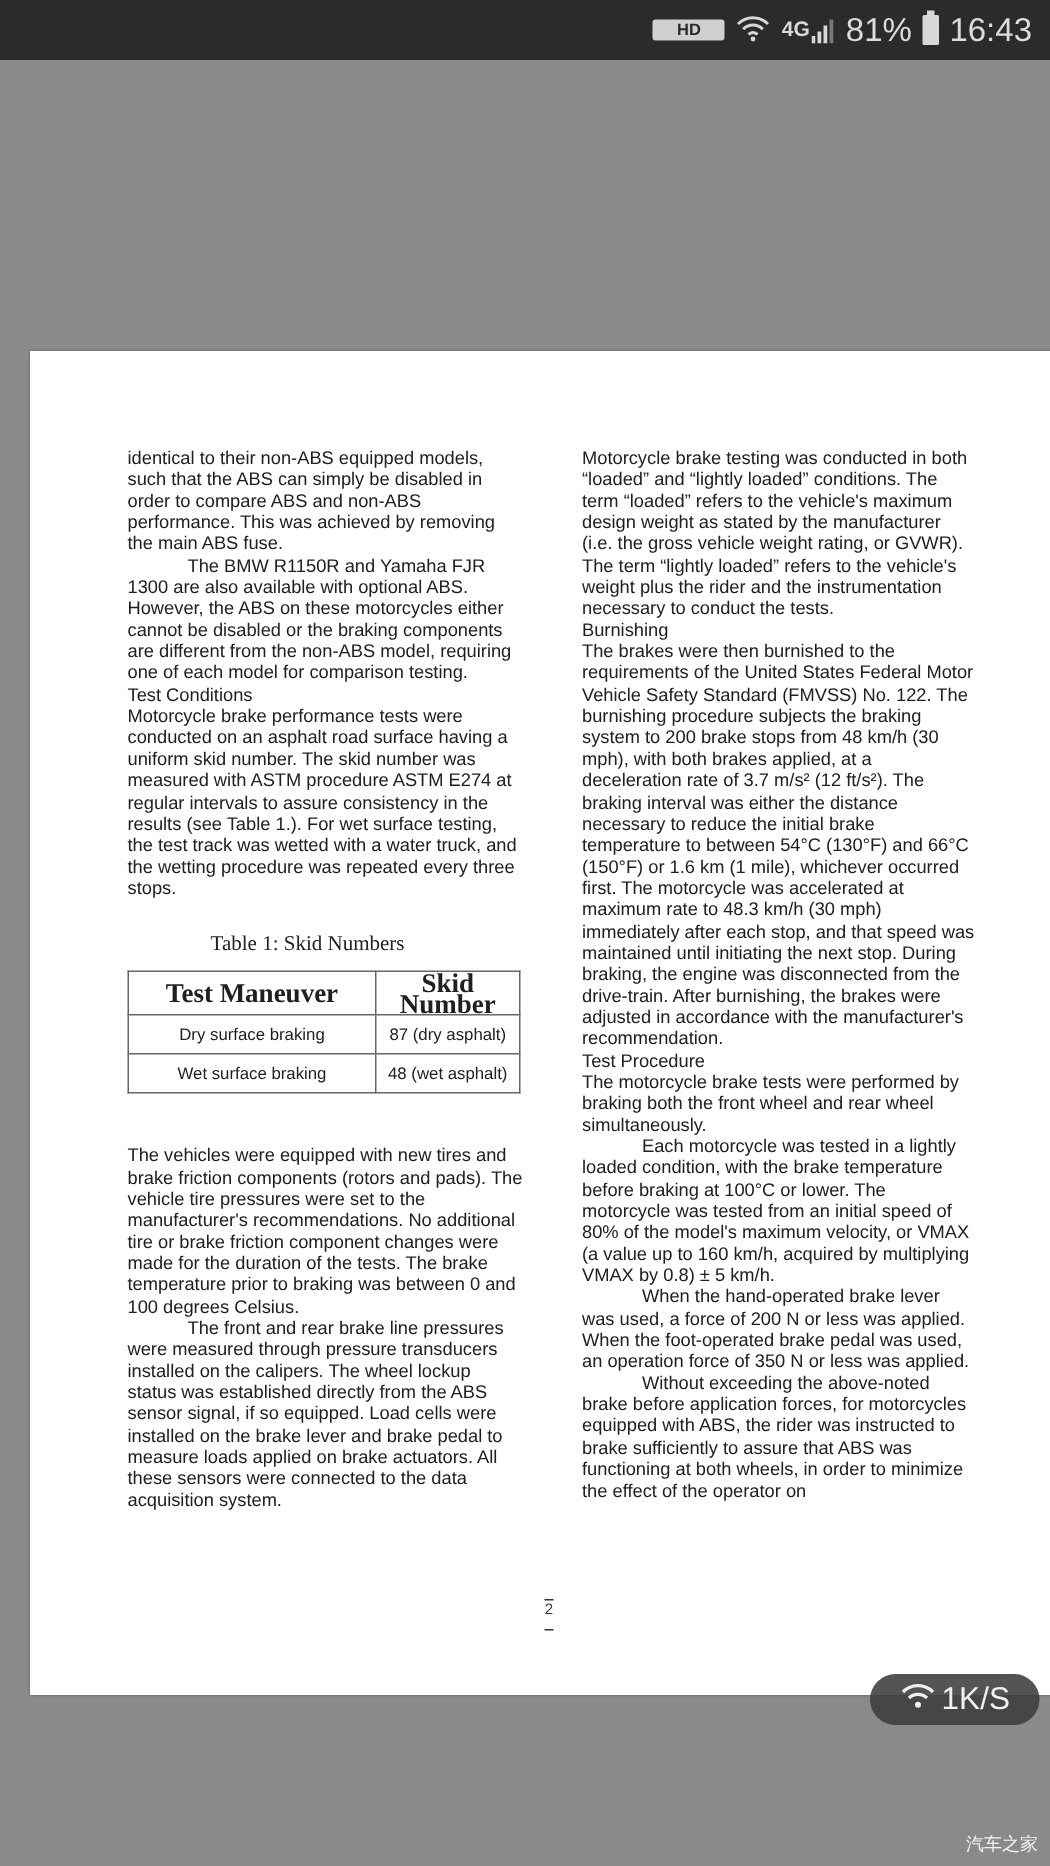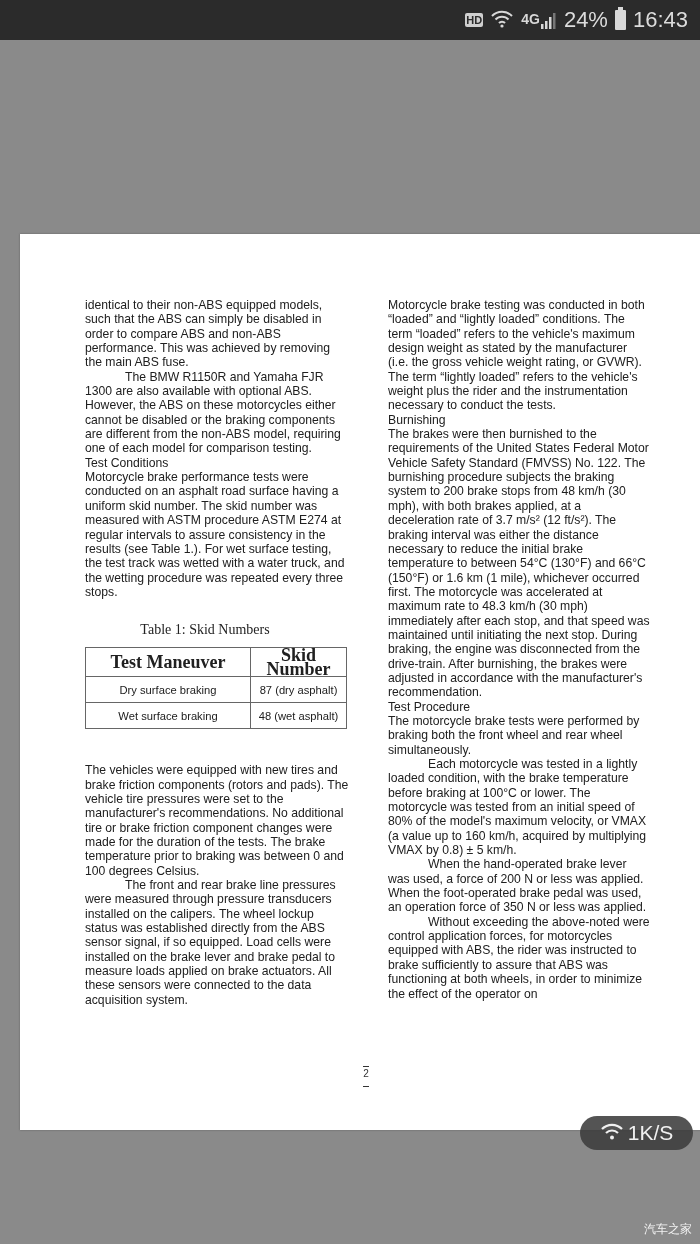--- a/index.html
+++ b/index.html
@@ -1,20 +1,20 @@
 <!DOCTYPE html>
 <html><head>
   <meta charset="utf-8">
   <style>
     * { box-sizing: border-box; margin: 0; padding: 0; }
     html, body { width: 700px; height: 1244px; overflow: hidden; }
     body { background: #8a8a8a; font-family: "Liberation Sans", sans-serif; position: relative; }
     .status-bar { position: absolute; left: 0; top: 0; width: 700px; height: 40px; background: #2b2b2b; color: #d8d8d8; }
     .status-right { position: absolute; right: 12px; top: 0; height: 40px; display: flex; align-items: center; gap: 7px; }
-    .hd-badge { background: #d0d0d0; color: #2b2b2b; font-size: 11px; font-weight: bold; padding: 1px 1px; border-radius: 2px; }
+    .hd-badge { background: #d0d0d0; color: #2b2b2b; font-size: 11px; font-weight: bold; padding: 1px 16px; border-radius: 2px; }
     .sig { display: flex; align-items: flex-end; }
     .battery-pct, .clock { font-size: 22px; color: #dcdcdc; }
     .battery { width: 11px; height: 20px; border: 0; background: #d8d8d8; position: relative; border-radius: 1px; }
     .battery::before { content: ""; position: absolute; left: 3px; top: -3px; width: 5px; height: 3px; background: #d8d8d8; }
     .viewer { position: absolute; left: 0; top: 40px; width: 700px; height: 1204px; }
     .page { position: absolute; left: 20px; top: 194px; width: 693px; height: 896px; background: #ffffff; box-shadow: 0 0 2px rgba(0,0,0,.3); }
     .col { position: absolute; top: 64px; width: 264px; font-size: 12.2px; line-height: 14.35px; color: #202020; }
     .col-left { left: 65px; }
     .col-right { left: 368px; width: 262px; }
     .p { margin: 0; }
@@ -44,21 +44,21 @@
     </span>
     <span class="sig">
       <span style="font-size:14px;font-weight:bold;margin-right:1px;align-self:flex-start;">4G</span>
       <svg width="16" height="18" viewBox="0 0 16 18">
           <rect x="0" y="13" width="2.5" height="5" fill="#d8d8d8"></rect>
           <rect x="4" y="10" width="2.5" height="8" fill="#d8d8d8"></rect>
           <rect x="8" y="6" width="2.5" height="12" fill="#d8d8d8"></rect>
           <rect x="12" y="2" width="2.5" height="16" fill="#777"></rect>
         </svg>
     </span>
-    <span class="battery-pct">24%</span>
+    <span class="battery-pct">81%</span>
     <span class="battery"></span>
     <span class="clock">16:43</span>
   </div>
 </div>
 
 <div class="viewer">
   <div class="page">
     <div class="col col-left">
       <p class="p">identical to their non-ABS equipped models, such that the ABS can simply be disabled in order to compare ABS and non-ABS performance. This was achieved by removing the main ABS fuse.</p>
       <p class="p indent">The BMW R1150R and Yamaha FJR 1300 are also available with optional ABS. However, the ABS on these motorcycles either cannot be disabled or the braking components are different from the non-ABS model, requiring one of each model for comparison testing.</p>
@@ -87,21 +87,21 @@
     </div>
 
     <div class="col col-right">
       <p class="p">Motorcycle brake testing was conducted in both “loaded” and “lightly loaded” conditions. The term “loaded” refers to the vehicle's maximum design weight as stated by the manufacturer (i.e. the gross vehicle weight rating, or GVWR).  The term “lightly loaded” refers to the vehicle's weight plus the rider and the  instrumentation necessary to conduct the tests.</p>
       <p class="p heading">Burnishing</p>
       <p class="p">The brakes were then burnished to the requirements of the United States Federal Motor Vehicle Safety Standard (FMVSS) No. 122. The burnishing procedure subjects the braking system to 200 brake stops from 48 km/h (30 mph), with both brakes applied, at a deceleration rate of 3.7 m/s² (12 ft/s²). The braking interval was either the distance necessary to reduce the initial brake temperature to between 54°C (130°F) and 66°C (150°F) or 1.6 km (1 mile), whichever occurred first. The motorcycle was accelerated at maximum rate to 48.3 km/h (30 mph) immediately after each stop, and that speed was maintained until initiating the next stop. During braking, the engine was disconnected from the drive-train. After burnishing, the brakes were adjusted in accordance with the manufacturer's recommendation.</p>
       <p class="p heading">Test Procedure</p>
       <p class="p">The motorcycle brake tests were performed by braking both the front wheel and rear wheel simultaneously.</p>
       <p class="p indent">Each motorcycle was tested in a lightly loaded condition, with the brake temperature before braking at 100°C or lower. The motorcycle was tested from an initial speed of 80% of the model's maximum velocity, or VMAX (a value up to 160 km/h, acquired by multiplying VMAX by 0.8) ± 5 km/h.</p>
       <p class="p indent">When the hand-operated brake lever was used, a force of 200 N or less was applied. When the foot-operated brake pedal was used, an operation force of 350 N or less was applied.</p>
-      <p class="p indent">Without exceeding the above-noted were control application forces, for motorcycles equipped with ABS, the rider was instructed to brake sufficiently to assure that ABS was functioning at both wheels, in order to minimize the effect of the operator on</p>
+      <p class="p indent">Without exceeding the above-noted brake before application forces, for motorcycles equipped with ABS, the rider was instructed to brake sufficiently to assure that ABS was functioning at both wheels, in order to minimize the effect of the operator on</p>
     </div>
 
     <div class="pagenum">
       <div style="border-top:1px solid #333;width:6px;margin:0 auto 1px;"></div>
       <div>2</div>
       <div style="border-top:1px solid #333;width:6px;margin:6px auto 0;"></div>
     </div>
   </div>
 
   <div class="speed-pill">

